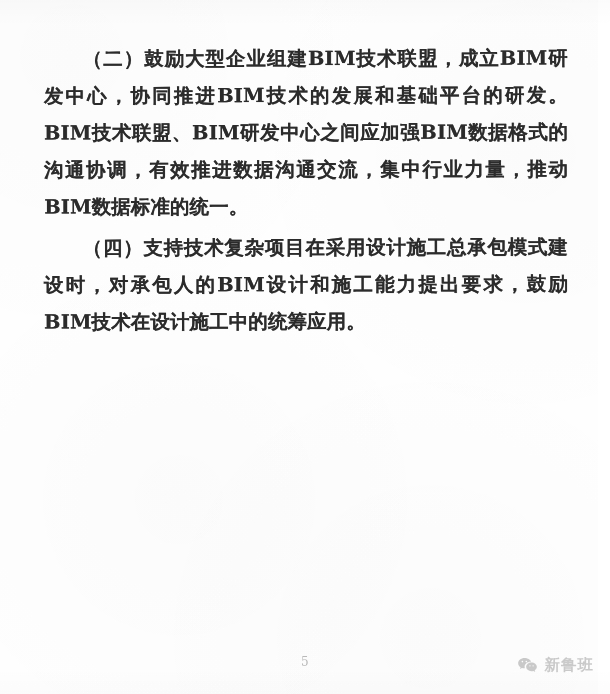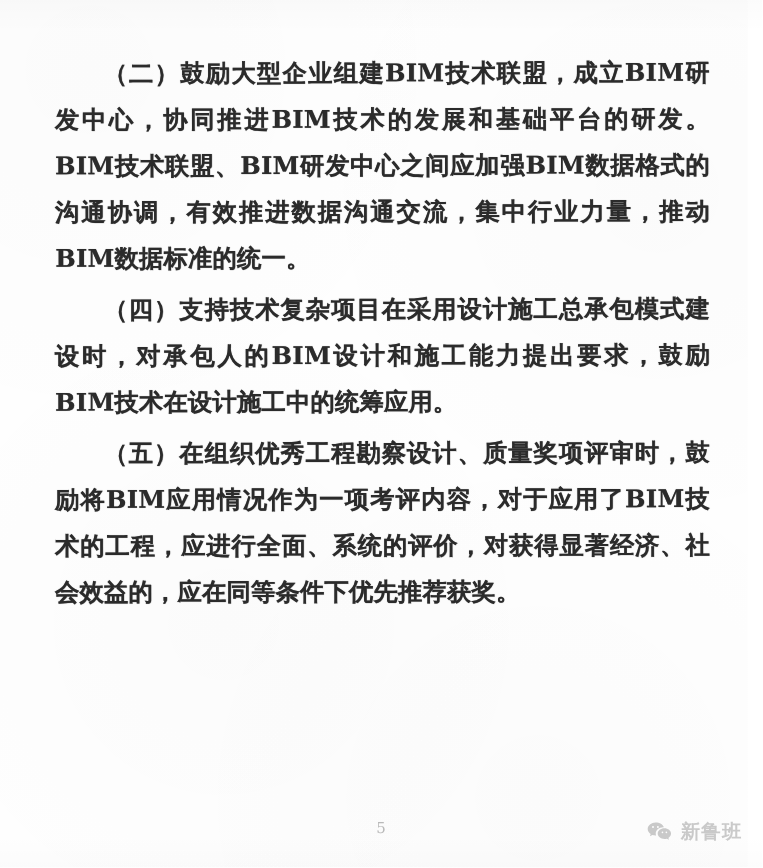--- a/index.html
+++ b/index.html
@@ -111,21 +111,20 @@
 
   <div id="top-fade"></div>
 
   <div id="doc-body">
 
     <p class="para p2">（二）鼓励大型企业组建BIM技术联盟，成立BIM研发中心，协同推进BIM技术的发展和基础平台的研发。BIM技术联盟、BIM研发中心之间应加强BIM数据格式的沟通协调，有效推进数据沟通交流，集中行业力量，推动BIM数据标准的统一。</p>
 
 
     <p class="para p4">（四）支持技术复杂项目在采用设计施工总承包模式建设时，对承包人的BIM设计和施工能力提出要求，鼓励BIM技术在设计施工中的统筹应用。</p>
 
-    <p class="para p5">（五）在组织优秀工程勘察设计、质量奖项评审时，鼓励将BIM应用情况作为一项考评内容，对于应用了BIM技术的工程，应进行全面、系统的评价，对获得显著经济、社会效益的，应在同等条件下优先推荐获奖。</p>
 
   </div>
 
   <div id="page-number">5</div>
 
   <div id="watermark">
     <span class="wm-icon">
       <svg class="wm-icon" viewBox="0 0 24 20" xmlns="http://www.w3.org/2000/svg" aria-hidden="true">
         <path d="M8.4 1.1C4.3 1.1 1 3.9 1 7.3c0 1.9 1.1 3.6 2.8 4.7l-.7 2.1 2.4-1.2c.9.3 1.9.4 2.9.4h.5c-.2-.5-.3-1.1-.3-1.7 0-3.3 3.2-5.9 7.1-5.9h.5C15.6 3 12.3 1.1 8.4 1.1z" fill="#6a6a6a"></path>
         <circle cx="6.0" cy="5.4" r="0.95" fill="#fefefe"></circle>

